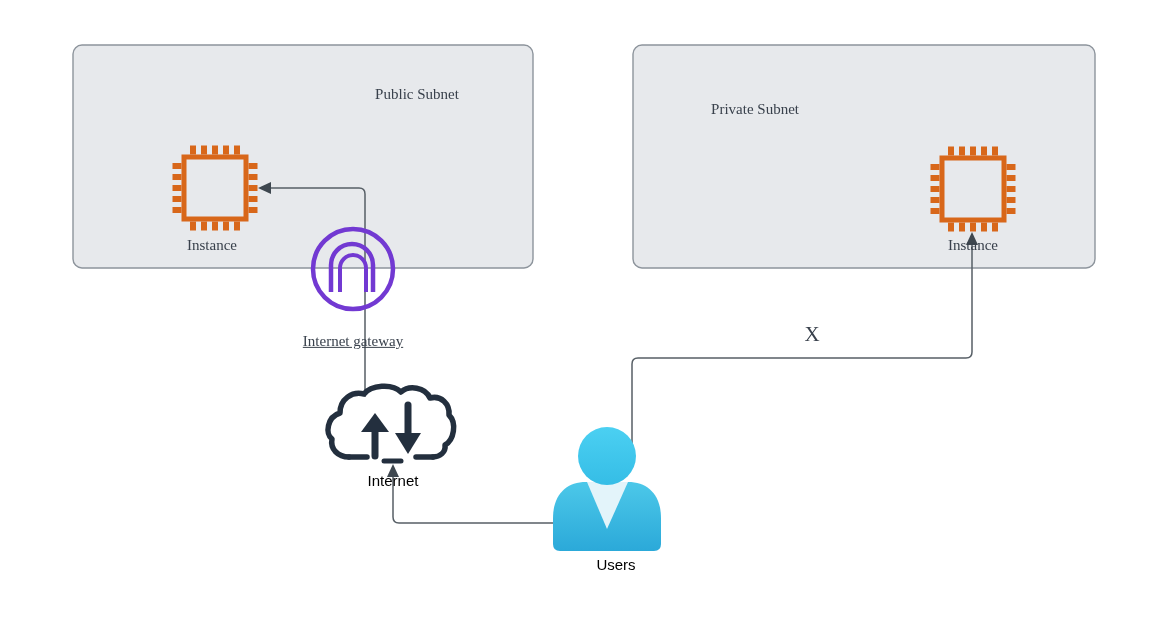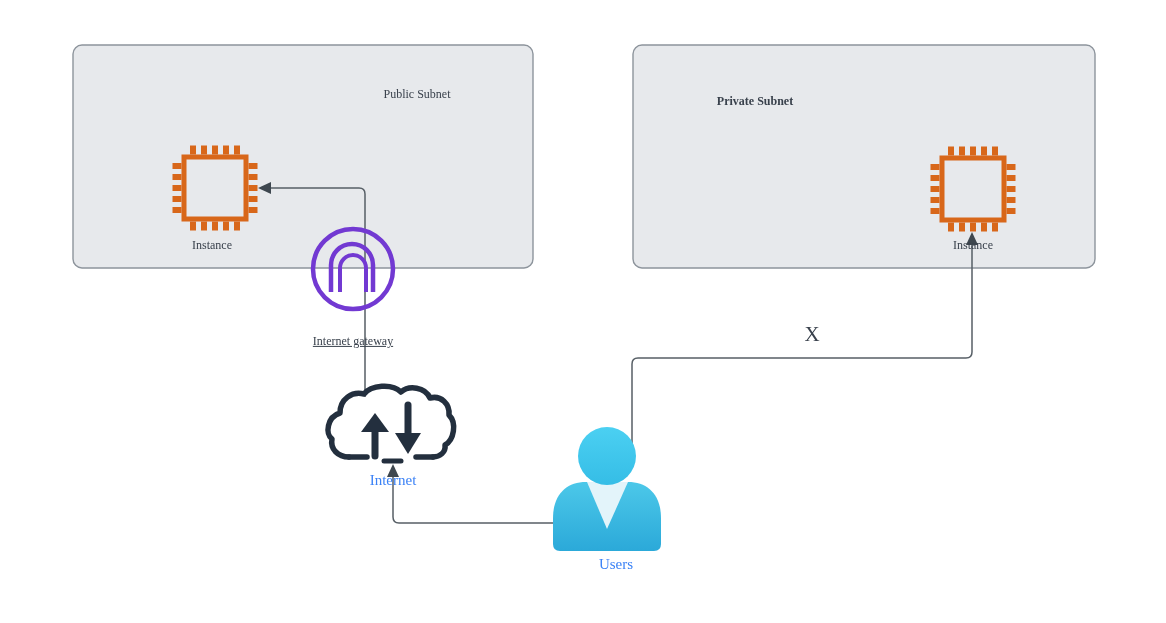--- a/index.html
+++ b/index.html
@@ -1,21 +1,21 @@
 <!DOCTYPE html>
 <html><head>
 <meta charset="utf-8">
 <style>
   html,body{margin:0;padding:0;background:#ffffff;}
   #canvas{position:relative;width:1166px;height:623px;background:#ffffff;overflow:hidden;
           font-family:"Liberation Sans","DejaVu Sans",sans-serif;}
   #shapes{position:absolute;left:0;top:0;}
   .lbl{position:absolute;transform:translate(-50%,-50%);white-space:nowrap;line-height:1.3;}
-  .serif{font-family:"Liberation Serif","DejaVu Serif",serif;font-size:12px;color:#39414c;}
-  .sans{font-family:Liberation Serif, serif;font-size:15px;color:#3b82f6;}
+  .serif{font-family:"Liberation Serif","DejaVu Serif",serif;font-size:15px;color:#39414c;}
+  .sans{font-family:Liberation Sans, sans-serif;font-size:15px;color:#000000;}
   .igw-lbl{white-space:normal;width:110px;text-align:center;line-height:1.35;text-decoration:underline;}
   .x-lbl{font-size:21px;}
 </style>
 </head>
 <body>
 
 <div id="canvas">
 
   <svg id="shapes" width="1166" height="623" viewBox="0 0 1166 623">
     <defs>
@@ -99,21 +99,21 @@
     <g stroke="none">
       <path d="M 553 544 Q 553 551 560 551 L 654 551 Q 661 551 661 544 L 661 518
                C 661 495 648 482 628 482 L 586 482 C 566 482 553 495 553 518 Z" fill="url(#userBody)"></path>
       <polygon points="587,482 628,482 607,529" fill="#e3f4fa"></polygon>
       <circle cx="607" cy="456" r="29" fill="url(#userHead)"></circle>
     </g>
   </svg>
 
   <div class="lbl serif" style="left:417px;top:95px;">Public Subnet</div>
 
-  <div class="lbl serif" style="left:755px;top:102px;font-weight:bold;">Private Subnet</div>
+  <div class="lbl serif" style="left:755px;top:110px;">Private Subnet</div>
 
   <div class="lbl serif" style="left:212px;top:246px;">Instance</div>
 
   <div class="lbl serif" style="left:973px;top:246px;">Instance</div>
 
   <div class="lbl serif igw-lbl" style="left:353px;top:341px;">Internet gateway</div>
 
   <div class="lbl sans" style="left:393px;top:481px;">Internet</div>
 
   <div class="lbl sans" style="left:616px;top:565px;">Users</div>

